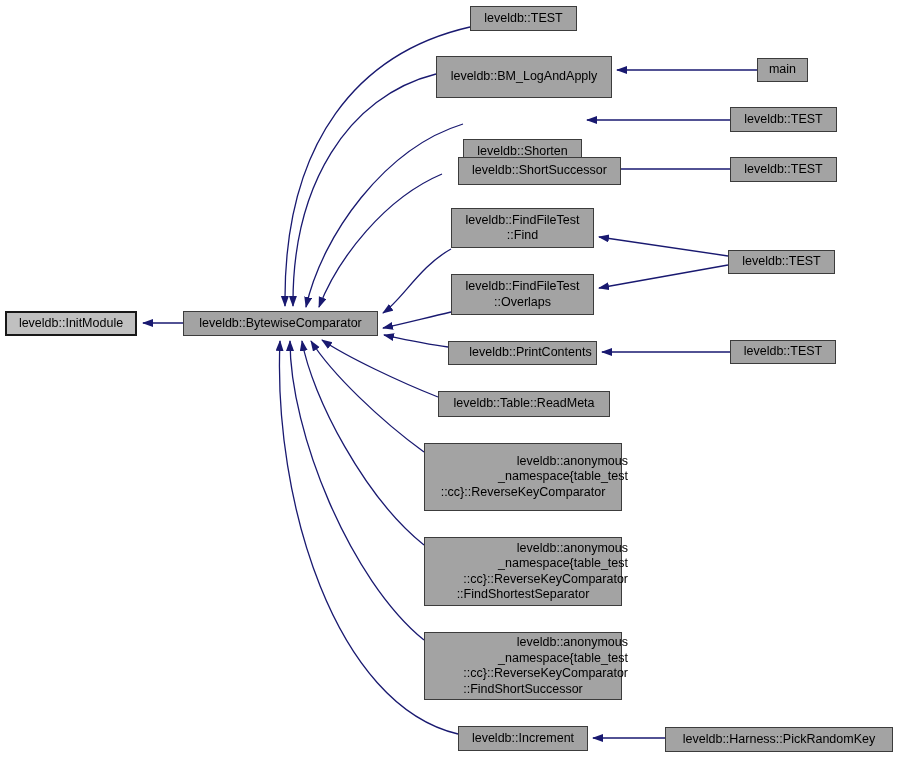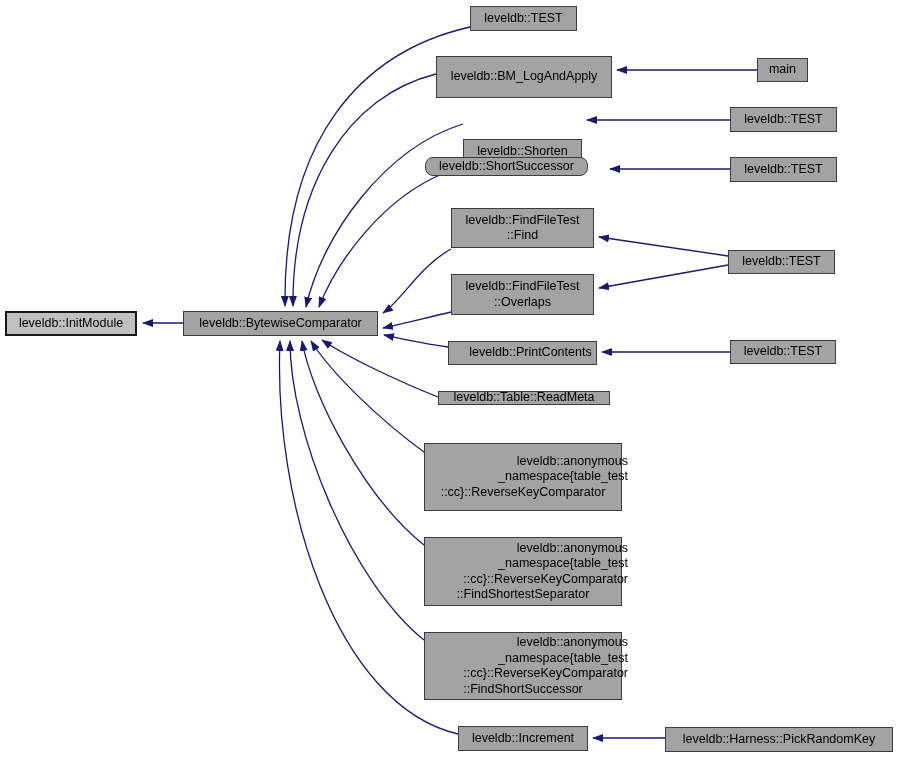--- a/index.html
+++ b/index.html
@@ -114,21 +114,21 @@
   </div>
 
   <div class="node" style="left:463px; top:107px; width:119px; height:25px;margin-top:32px;">
     <div class="line">leveldb::Shorten</div>
   </div>
 
   <div class="node" style="left:730px; top:107px; width:107px; height:25px;">
     <div class="line">leveldb::TEST</div>
   </div>
 
-  <div class="node" style="left:425px; top:157px; width:163px; height:19px;border-radius:8px;">
+  <div class="node" style="left:458px; top:157px; width:163px; height:28px;">
     <div class="line">leveldb::ShortSuccessor</div>
   </div>
 
   <div class="node" style="left:730px; top:157px; width:107px; height:25px;">
     <div class="line">leveldb::TEST</div>
   </div>
 
   <div class="node" style="left:451px; top:208px; width:143px; height:40px;">
     <div class="line">leveldb::FindFileTest</div>
     <div class="line">::Find</div>
@@ -144,21 +144,21 @@
   </div>
 
   <div class="node" style="left:448px; top:341px; width:149px; height:24px;padding-left:16px;">
     <div class="line">leveldb::PrintContents</div>
   </div>
 
   <div class="node" style="left:730px; top:340px; width:106px; height:24px;">
     <div class="line">leveldb::TEST</div>
   </div>
 
-  <div class="node" style="left:438px; top:391px; width:172px; height:14px;">
+  <div class="node" style="left:438px; top:391px; width:172px; height:26px;">
     <div class="line">leveldb::Table::ReadMeta</div>
   </div>
 
   <div class="node anon" style="left:424px; top:443px; width:198px; height:68px;">
     <div class="line">leveldb::anonymous</div>
     <div class="line">_namespace{table_test</div>
     <div class="line">::cc}::ReverseKeyComparator</div>
   </div>
 
   <div class="node anon" style="left:424px; top:537px; width:198px; height:69px;">

